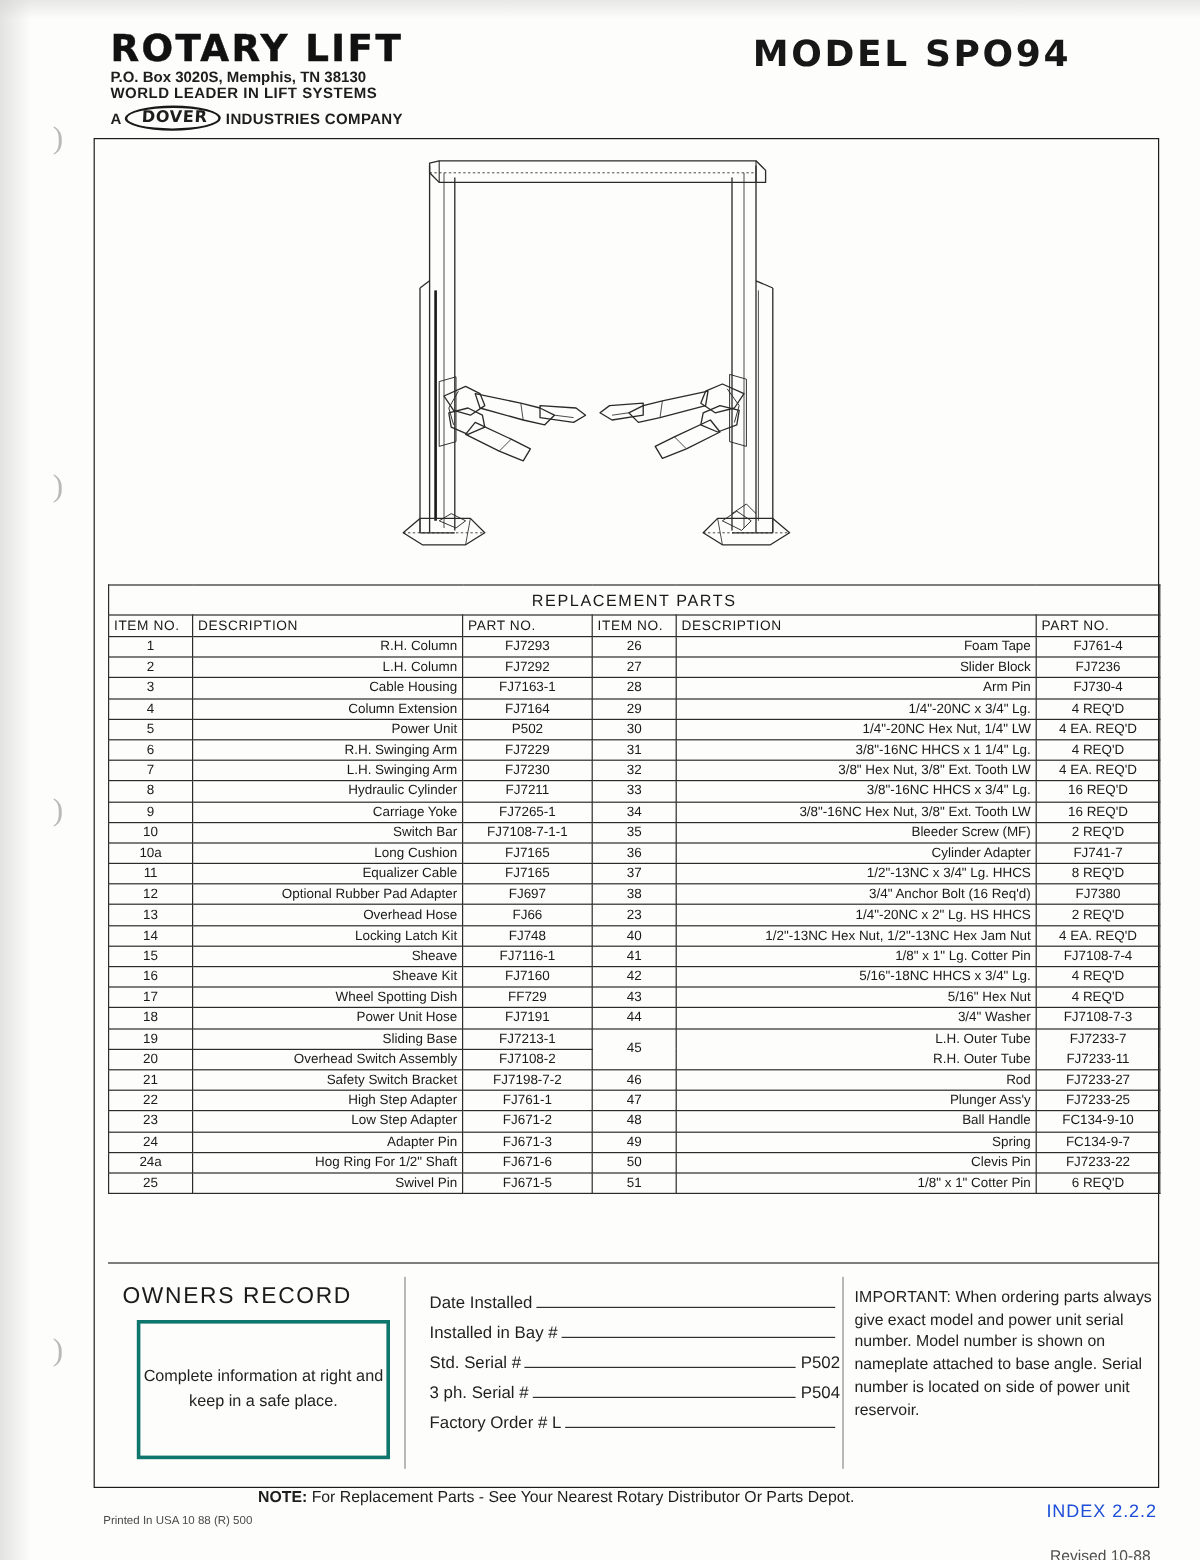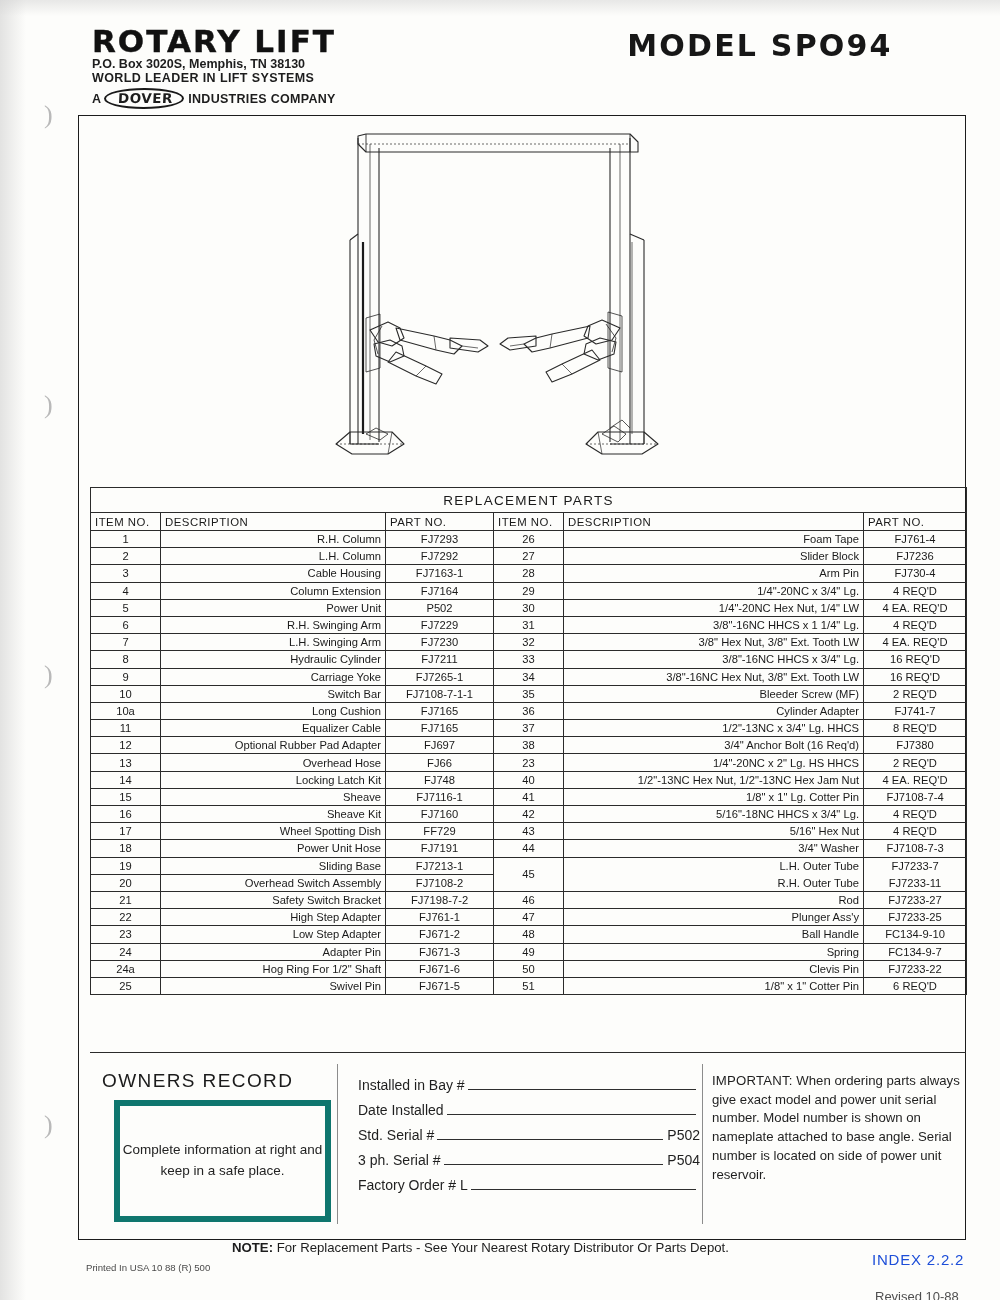--- a/index.html
+++ b/index.html
@@ -180,21 +180,21 @@
     left: 12px; top: 12px;
     font-size: 19px;
     letter-spacing: 1.4px;
     color: #1b1b1b;
     font-family: "Liberation Sans", sans-serif;
   }
   .owners-box {
     position: absolute;
     left: 24px; top: 42px;
     width: 205px; height: 110px;
-    border: 6px solid #0f766e;
+    border: 3px solid #0f766e;
     display: flex;
     align-items: center;
     justify-content: center;
   }
   .owners-box-text {
     text-align: center;
     font-size: 13.5px;
     line-height: 1.55;
     color: #232323;
   }
@@ -244,21 +244,21 @@
   .hr-owners {
     position: absolute;
     left: 90px; top: 1052px;
     width: 876px;
     border-top: 1.2px solid #2b2b2b;
   }
 
   
   .footer-note {
     position: absolute;
-    left: 232px; top: 1240px;
+    left: 215px; top: 1240px;
     font-size: 13.2px;
     color: #1d1d1d;
   }
   .footer-note b { font-weight: bold; }
   .footer-print {
     position: absolute;
     left: 86px; top: 1262px;
     font-size: 9.6px;
     color: #4a4a4a;
   }
@@ -619,25 +619,25 @@
   <div class="owners">
     <div class="owners-title">OWNERS RECORD</div>
     <div class="owners-box">
       <div class="owners-box-text">Complete information at right and keep in a safe place.</div>
     </div>
     <div class="vdiv"></div>
     <div class="vdiv2"></div>
 
     <div class="form-block" id="owners-form">
         <div class="form-row">
-          <span class="form-label">Installed in Bay #</span>
+          <span class="form-label">Date Installed</span>
           <span class="form-rule"></span>
         </div>
         <div class="form-row">
-          <span class="form-label">Date Installed</span>
+          <span class="form-label">Installed in Bay #</span>
           <span class="form-rule"></span>
         </div>
         <div class="form-row">
           <span class="form-label">Std. Serial #</span>
           <span class="form-rule"></span>
           <span class="form-suffix">P502</span>
         </div>
         <div class="form-row">
           <span class="form-label">3 ph. Serial #</span>
           <span class="form-rule"></span>

